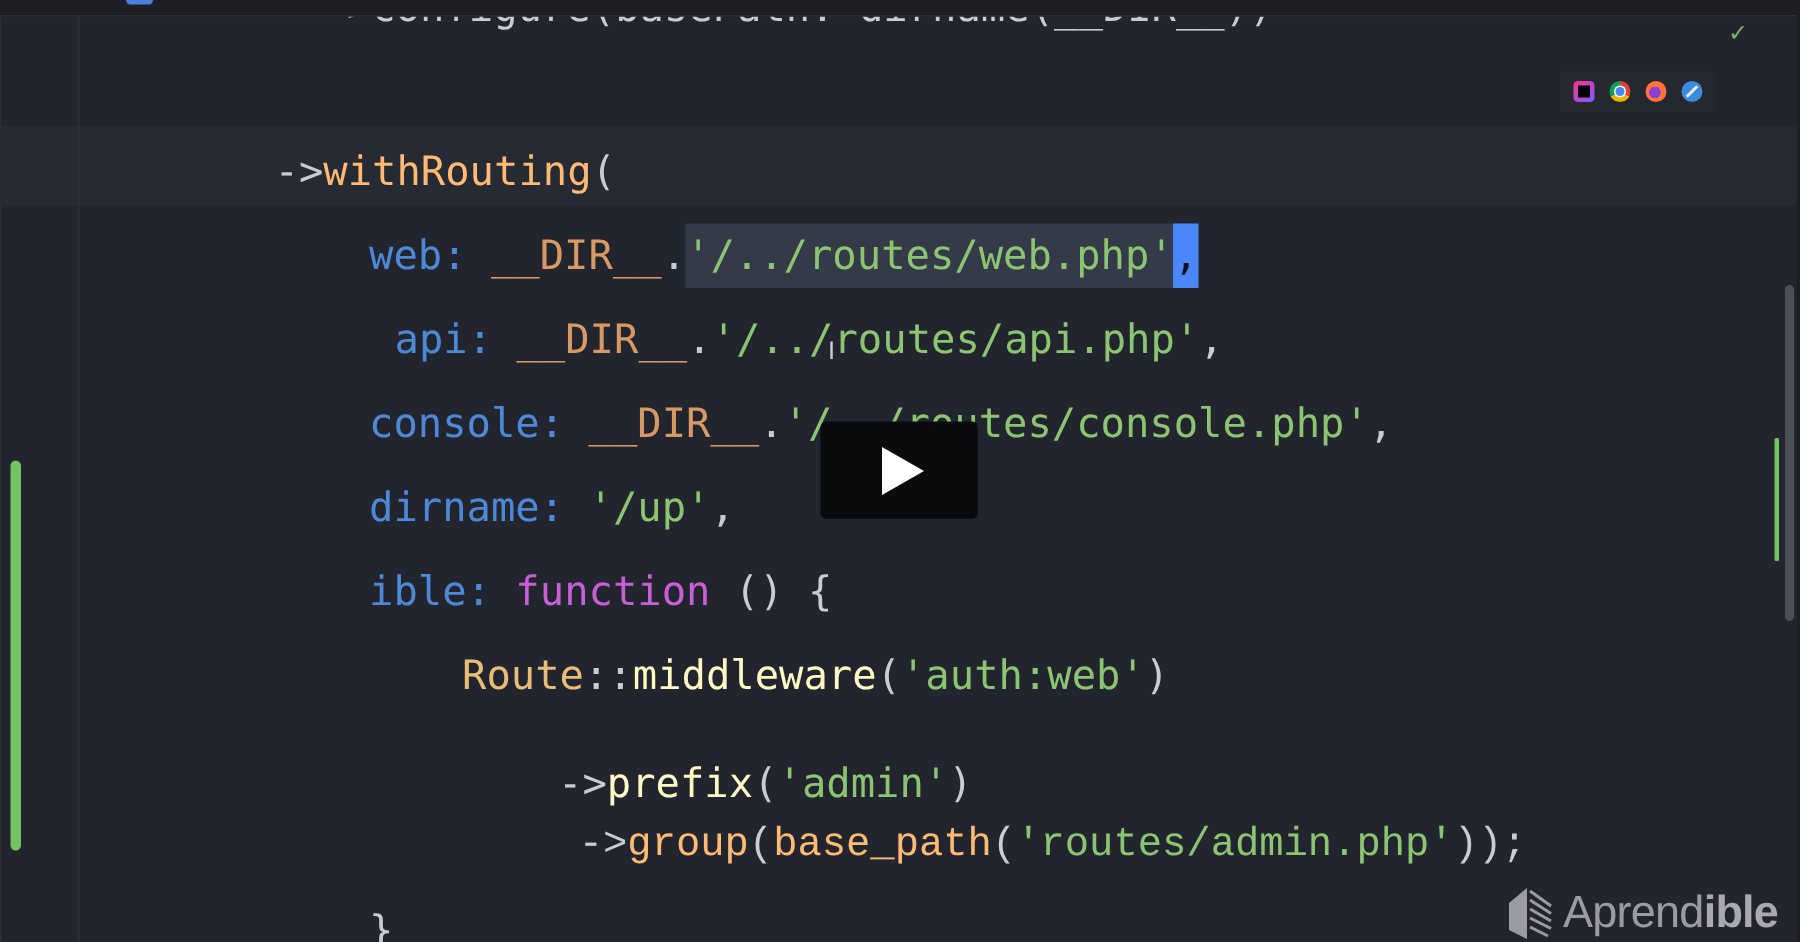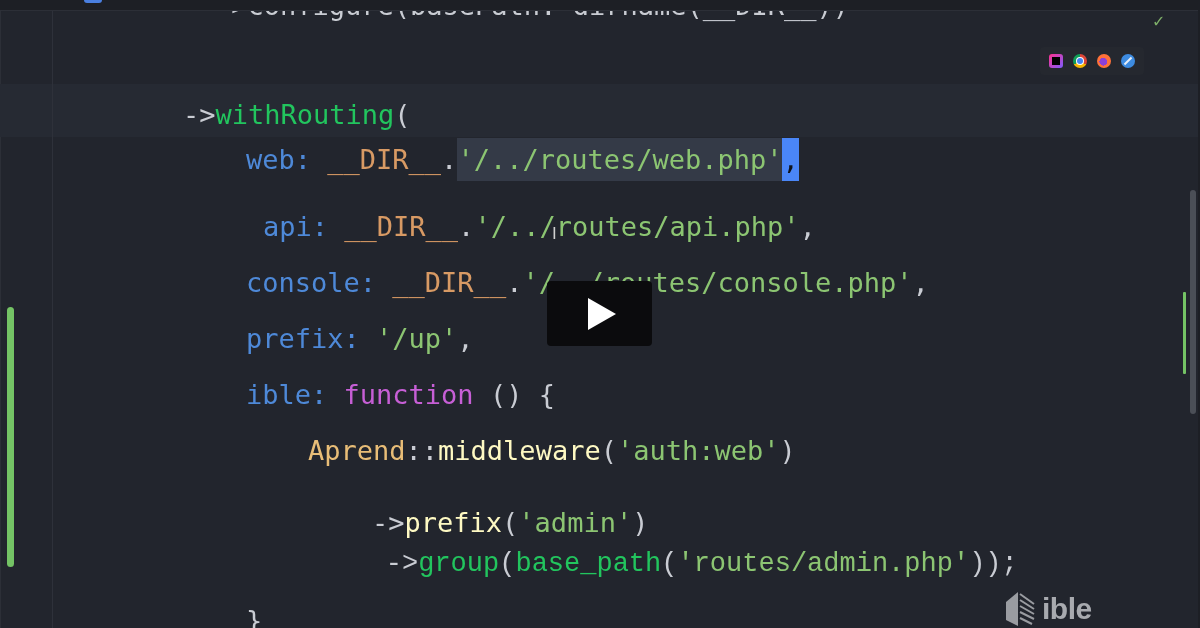--- a/index.html
+++ b/index.html
@@ -30,21 +30,21 @@
     .git-bar {
       position:absolute; left:7px; top:307px; width:7px; height:260px;
       background:#74c365; border-radius:4px;
     }
     .code {
       position:absolute; left:0; top:0; width:1200px;
       font-size:27px; line-height:56.5px;
     }
     .line { position:absolute; white-space:pre; height:56px; }
     .t-op   { color:#c9ccd3; }
-    .t-fn   { color:#22c55e; }
+    .t-fn   { color:#fdba74; }
     .t-key  { color:#4e89d8; }
     .t-const{ color:#d89a64; }
     .t-str  { color:#8cc572; }
     .t-kw   { color:#c75fd6; }
     .t-cls  { color:#e8bd77; }
     .t-method { color:#fef9c3; }
     .sel {
       background:#343a47;
       padding:6px 0 6px 0;
     }
@@ -112,42 +112,42 @@
 <div class="gutter-line"></div>
 <div class="git-bar"></div>
 
 <div class="code">
   <div class="top-cut">    -&gt;configure(basePath: dirname(__DIR__))</div>
 
   <div class="line" style="left:118px;top:30px;">
     <span class="t-op">-&gt;</span><span class="t-fn">withRouting</span><span class="t-op">(</span>
   </div>
 
-  <div class="line" style="left:181px;top:75px;">
+  <div class="line" style="left:181px;top:86px;">
     <span class="t-key">web: </span><span class="t-const">__DIR__</span><span class="t-op">.</span><span class="t-str sel">'/../routes/web.php'</span><span class="caret-sel">,</span>
   </div>
 
   <div class="line" style="left:198px;top:142px;">
     <span class="t-key">api: </span><span class="t-const">__DIR__</span><span class="t-op">.</span><span class="t-str">'/../routes/api.php'</span><span class="t-op">,</span>
   </div>
 
   <div class="line" style="left:181px;top:198px;">
     <span class="t-key">console: </span><span class="t-const">__DIR__</span><span class="t-op">.</span><span class="t-str">'/../routes/console.php'</span><span class="t-op">,</span>
   </div>
 
   <div class="line" style="left:181px;top:254px;">
-    <span class="t-key">prefix: </span><span class="t-str">'/up'</span><span class="t-op">,</span>
+    <span class="t-key">dirname: </span><span class="t-str">'/up'</span><span class="t-op">,</span>
   </div>
 
   <div class="line" style="left:181px;top:310px;">
     <span class="t-key">ible: </span><span class="t-kw">function</span><span class="t-op"> () {</span>
   </div>
 
   <div class="line" style="left:243px;top:366px;">
-    <span class="t-cls">Aprend</span><span class="t-op">::</span><span class="t-method">middleware</span><span class="t-op">(</span><span class="t-str">'auth:web'</span><span class="t-op">)</span>
+    <span class="t-cls">Route</span><span class="t-op">::</span><span class="t-method">middleware</span><span class="t-op">(</span><span class="t-str">'auth:web'</span><span class="t-op">)</span>
   </div>
 
   <div class="line" style="left:307px;top:438px;">
     <span class="t-op">-&gt;</span><span class="t-method">prefix</span><span class="t-op">(</span><span class="t-str">'admin'</span><span class="t-op">)</span>
   </div>
 
   <div class="line" style="left:321px;top:479px;font-family:Liberation Mono, monospace;">
     <span class="t-op">-&gt;</span><span class="t-fn">group</span><span class="t-op">(</span><span class="t-fn">base_path</span><span class="t-op">(</span><span class="t-str">'routes/admin.php'</span><span class="t-op">));</span>
   </div>
 
@@ -187,14 +187,15 @@
   <svg class="mark" viewBox="0 0 32 36">
     <polygon points="2,12 14,2 14,36 2,30" fill="#9a9ca1"></polygon>
     <g stroke="#9a9ca1" stroke-width="2">
       <line x1="16" y1="4" x2="30" y2="14"></line>
       <line x1="16" y1="10" x2="30" y2="19"></line>
       <line x1="16" y1="16" x2="30" y2="24"></line>
       <line x1="16" y1="22" x2="30" y2="29"></line>
       <line x1="16" y1="28" x2="28" y2="34"></line>
     </g>
   </svg>
+  <span>Aprend</span>
     <span class="bold">ible</span>
 </div>
 
 </body></html>

